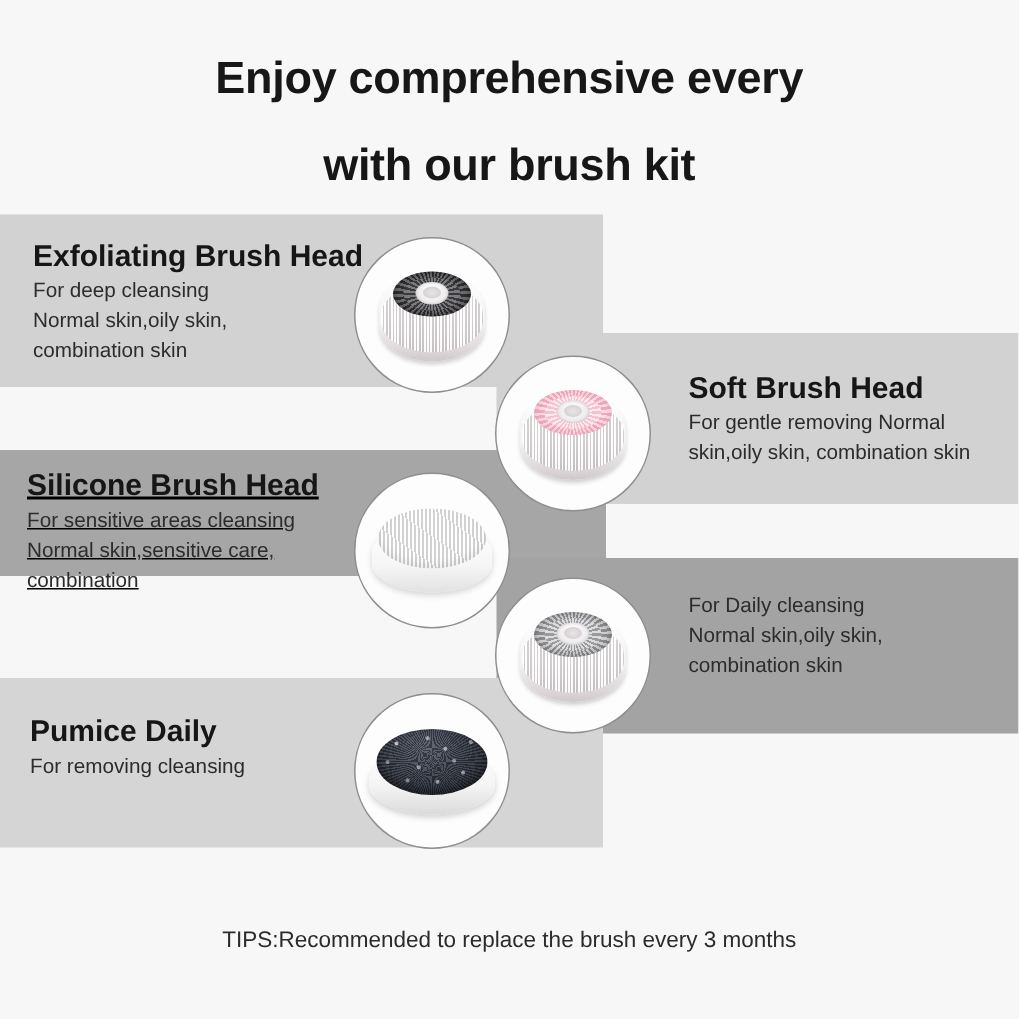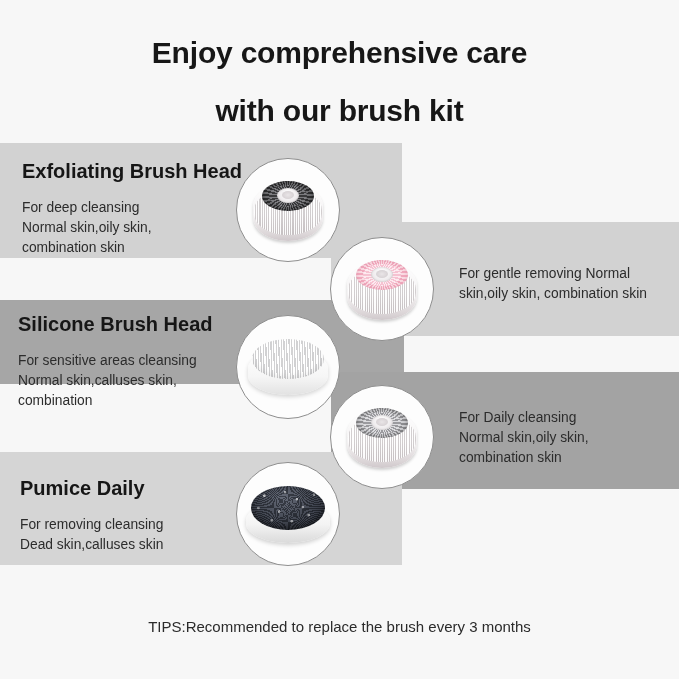--- a/index.html
+++ b/index.html
@@ -35,27 +35,27 @@
   #band-pumice     {top:452px;left:0;width:402px;height:113px;background:#d5d5d5;}
 
   
   .txt{position:absolute;}
   .head{
     font-size:20px;font-weight:bold;color:#161616;
     line-height:22px;white-space:nowrap;
   }
   .sub{
     font-size:13.8px;color:#2c2c2c;line-height:20px;
-    margin-top:16px;
+    margin-top:2px;
   }
   .sub div{white-space:nowrap;}
 
   #txt-exfoliating{left:22px;top:160px;}
   #txt-soft       {left:459px;top:248px;}
-  #txt-silicone   {left:18px;top:313px;}
+  #txt-silicone   {left:18px;top:313px;text-decoration:underline;}
   #txt-daily      {left:459px;top:392px;}
   #txt-pumice     {left:20px;top:477px;}
 
   
   .disc{
     position:absolute;border-radius:50%;
     background:#fdfdfd;
     border:1.4px solid #8e8e8e;
     box-sizing:border-box;
     overflow:hidden;
@@ -177,68 +177,68 @@
     position:absolute;left:0;top:618px;width:679px;
     text-align:center;font-size:15px;color:#2b2b2b;
   }
 </style>
 </head>
 <body style="background: rgb(247, 247, 247);">
 
 <div class="stage">
 
   <div class="title">
-    <span>Enjoy comprehensive care</span>
+    <span>Enjoy comprehensive every</span>
     <span class="l2">with our brush kit</span>
   </div>
 
   <div class="band left" id="band-exfoliating" style="background: rgb(210, 210, 210);"></div>
   <div class="band right" id="band-soft" style="background: rgb(210, 210, 210);"></div>
   <div class="band left" id="band-silicone" style="background: rgb(166, 166, 166);"></div>
   <div class="band right" id="band-daily" style="background: rgb(163, 163, 163);"></div>
   <div class="band left" id="band-pumice" style="background: rgb(213, 213, 213);"></div>
 
   <div class="txt" id="txt-exfoliating">
     <div class="head">Exfoliating Brush Head</div>
     <div class="sub">
       <div>For deep cleansing</div>
       <div>Normal skin,oily skin,</div>
       <div>combination skin</div>
     </div>
   </div>
 
   <div class="txt" id="txt-soft">
+    <div class="head">Soft Brush Head</div>
     <div class="sub">
       <div>For gentle removing Normal</div>
       <div>skin,oily skin, combination skin</div>
     </div>
   </div>
 
   <div class="txt" id="txt-silicone">
     <div class="head">Silicone Brush Head</div>
     <div class="sub">
       <div>For sensitive areas cleansing</div>
-      <div>Normal skin,calluses skin,</div>
+      <div>Normal skin,sensitive care,</div>
       <div>combination</div>
     </div>
   </div>
 
   <div class="txt" id="txt-daily">
     <div class="sub">
       <div>For Daily cleansing</div>
       <div>Normal skin,oily skin,</div>
       <div>combination skin</div>
     </div>
   </div>
 
   <div class="txt" id="txt-pumice">
     <div class="head">Pumice Daily</div>
     <div class="sub">
       <div>For removing cleansing</div>
-      <div>Dead skin,calluses skin</div>
     </div>
   </div>
 
   <div class="disc" id="disc-exfoliating">
     <div class="brush bh" id="brush-exfoliating">
       <div class="body"></div>
       <div class="bristles"></div>
       <div class="ring ring-outer"></div>
       <div class="ring ring-mid"></div>
       <div class="ring hub"></div>

